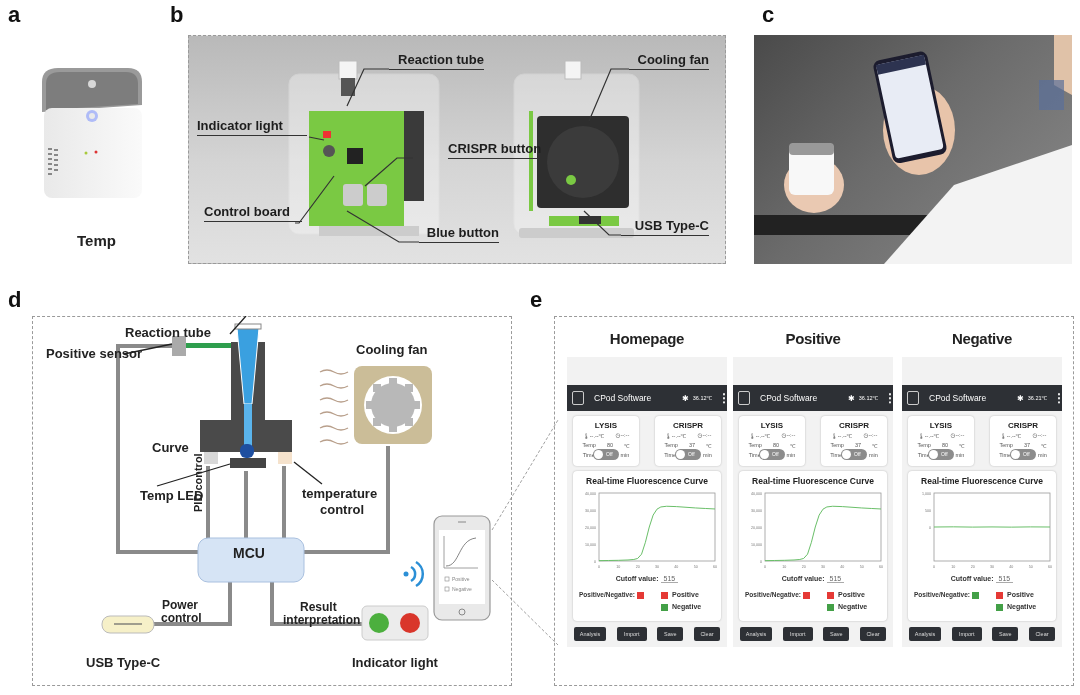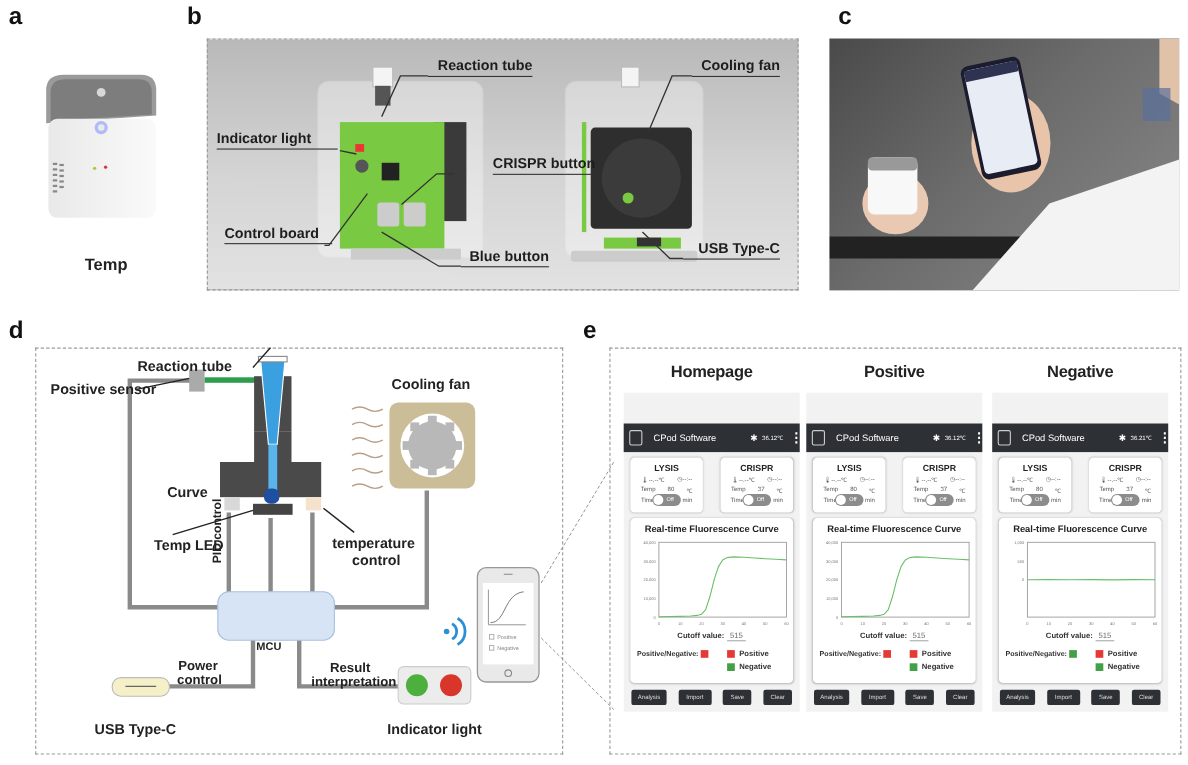--- a/index.html
+++ b/index.html
@@ -244,21 +244,21 @@
 </svg>
 
 <div class="d-label" style="left:125px;top:325px;">Reaction tube</div>
 <div class="d-label" style="left:46px;top:346px;">Positive sensor</div>
 <div class="d-label" style="left:356px;top:342px;">Cooling fan</div>
 <div class="d-label" style="left:152px;top:440px;">Curve</div>
 <div class="d-label" style="left:140px;top:488px;">Temp LED</div>
 <div class="d-label" style="left:302px;top:486px;">temperature</div>
 <div class="d-label" style="left:320px;top:502px;">control</div>
 <div class="d-label" style="left:192px;top:512px;transform:rotate(-90deg);transform-origin:left top;font-size:11px;">PID control</div>
-<div class="d-label" style="left:233px;top:583px;font-size:10px;">MCU</div>
+<div class="d-label" style="left:233px;top:545px;font-size:14px;">MCU</div>
 <div class="d-label" style="left:162px;top:598px;font-size:12px;">Power</div>
 <div class="d-label" style="left:161px;top:611px;font-size:12px;">control</div>
 <div class="d-label" style="left:300px;top:600px;font-size:12px;">Result</div>
 <div class="d-label" style="left:283px;top:613px;font-size:12px;">interpretation</div>
 <div class="d-label" style="left:86px;top:655px;">USB Type-C</div>
 <div class="d-label" style="left:352px;top:655px;">Indicator light</div>
 
 <svg class="abs" style="left:490px;top:420px;" width="80" height="230">
   <line x1="2" y1="110" x2="68" y2="0" stroke="#888" stroke-width="0.8" stroke-dasharray="3,2"></line>
   <line x1="2" y1="160" x2="68" y2="225" stroke="#888" stroke-width="0.8" stroke-dasharray="3,2"></line>

